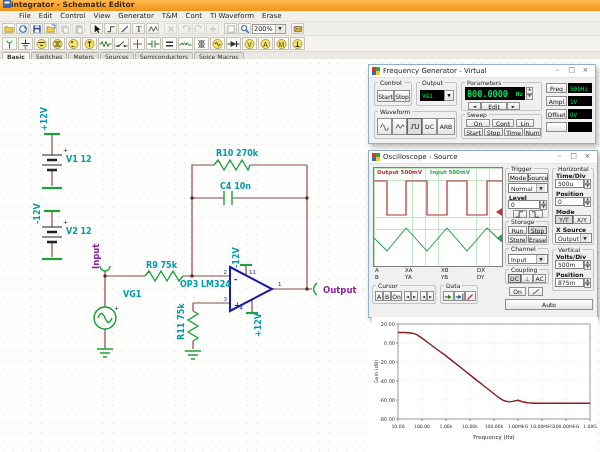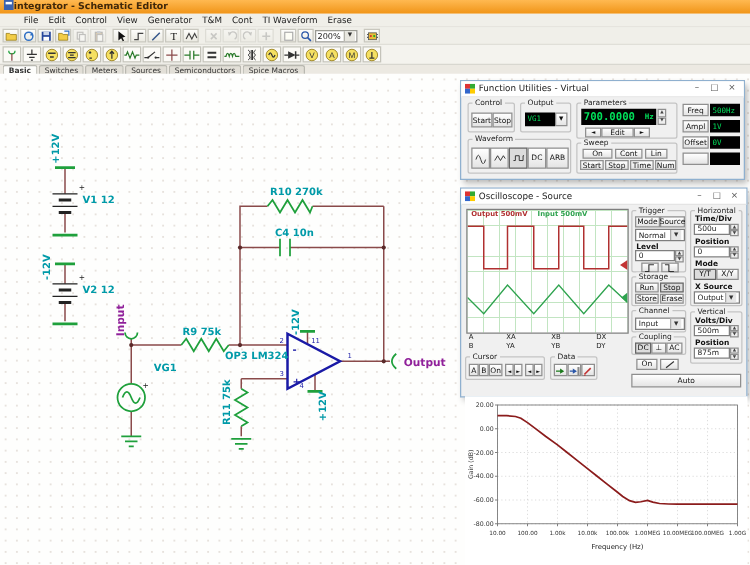--- a/index.html
+++ b/index.html
@@ -433,21 +433,21 @@
   </svg>
 
   <div class="win" style="left:368px;top:5px;width:226px;height:78px">
     <div class="wtitle">
       <svg width="8" height="8">
           <rect width="4" height="4" fill="#d33"></rect>
           <rect x="4" width="4" height="4" fill="#3a3"></rect>
           <rect y="4" width="4" height="4" fill="#36c"></rect>
           <rect x="4" y="4" width="4" height="4" fill="#fc0"></rect>
         </svg>
-      <span class="txt">Function Utilities - Virtual</span>
+      <span class="txt">Frequency Generator - Virtual</span>
       <span class="wbtns">
         <span class="wbtn">–</span>
         <span class="wbtn">□</span>
         <span class="wbtn">×</span>
       </span>
     </div>
     <div class="group" style="left:5px;top:17px;width:38px;height:24px">
       <span class="glabel">Control</span>
       <div class="btn" style="left:2px;top:7px;width:17px;height:12px">Start</div>
       <div class="btn" style="left:19px;top:7px;width:16px;height:12px">Stop</div>
@@ -473,21 +473,21 @@
           <svg viewBox="0 0 13 11">
             <path d="M1,8 H3 V3 H7 V8 H11 V3 H12" stroke="#333" fill="none"></path>
           </svg>
         </div>
       <div class="btn" style="left:47px;top:6px;width:15px;height:17px">DC</div>
       <div class="btn" style="left:62px;top:6px;width:18px;height:17px">ARB</div>
     </div>
     <div class="group" style="left:92px;top:17px;width:81px;height:29px">
       <span class="glabel">Parameters</span>
       <div class="lcd" style="left:3px;top:4px;width:60px;height:13px;font-size:8.5px;font-weight:bold">
-        <span>700.0000</span>
+        <span>800.0000</span>
         <span style="margin-left:auto;font-size:6px">Hz</span>
       </div>
       <div class="spin" style="left:64px;top:4px;height:13px">
           <div>▲</div>
           <div>▼</div>
         </div>
       <div class="btn" style="left:6px;top:19px;width:13px;height:8px;font-size:4.5px">◄</div>
       <div class="btn" style="left:19px;top:19px;width:26px;height:8px">Edit</div>
       <div class="btn" style="left:45px;top:19px;width:13px;height:8px;font-size:4.5px">►</div>
     </div>

